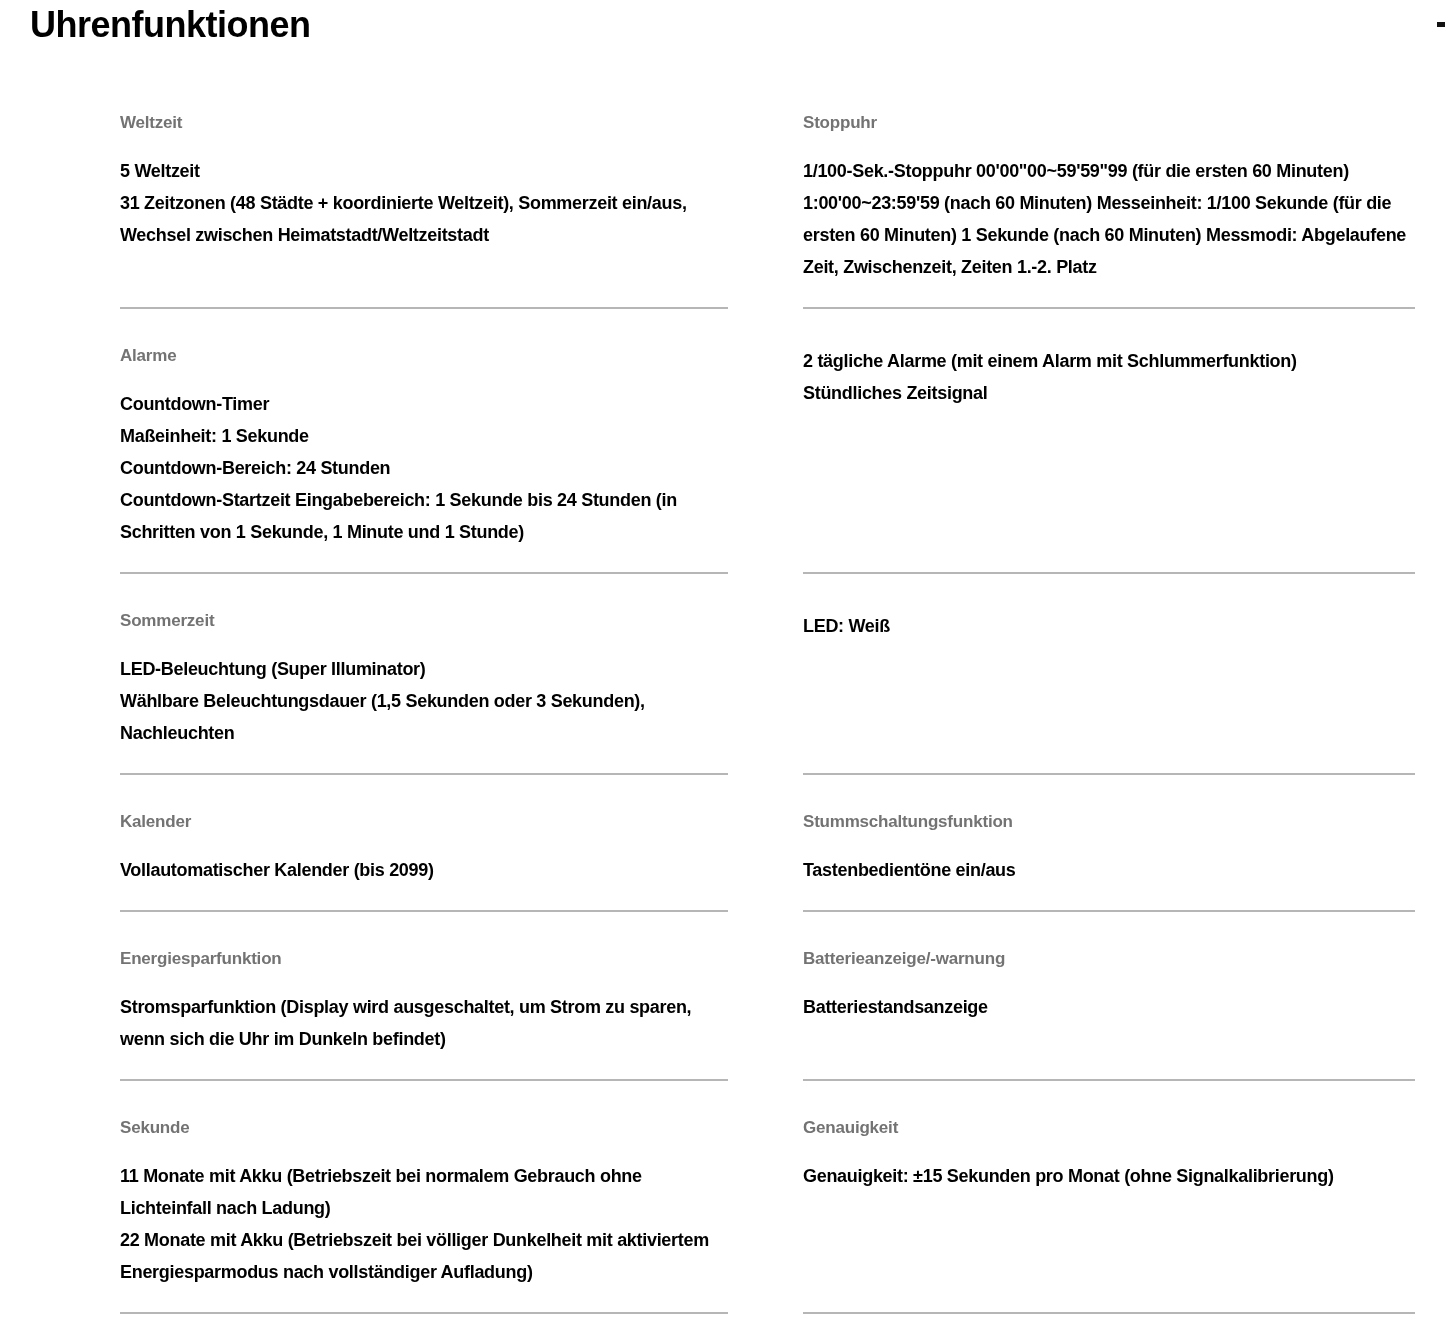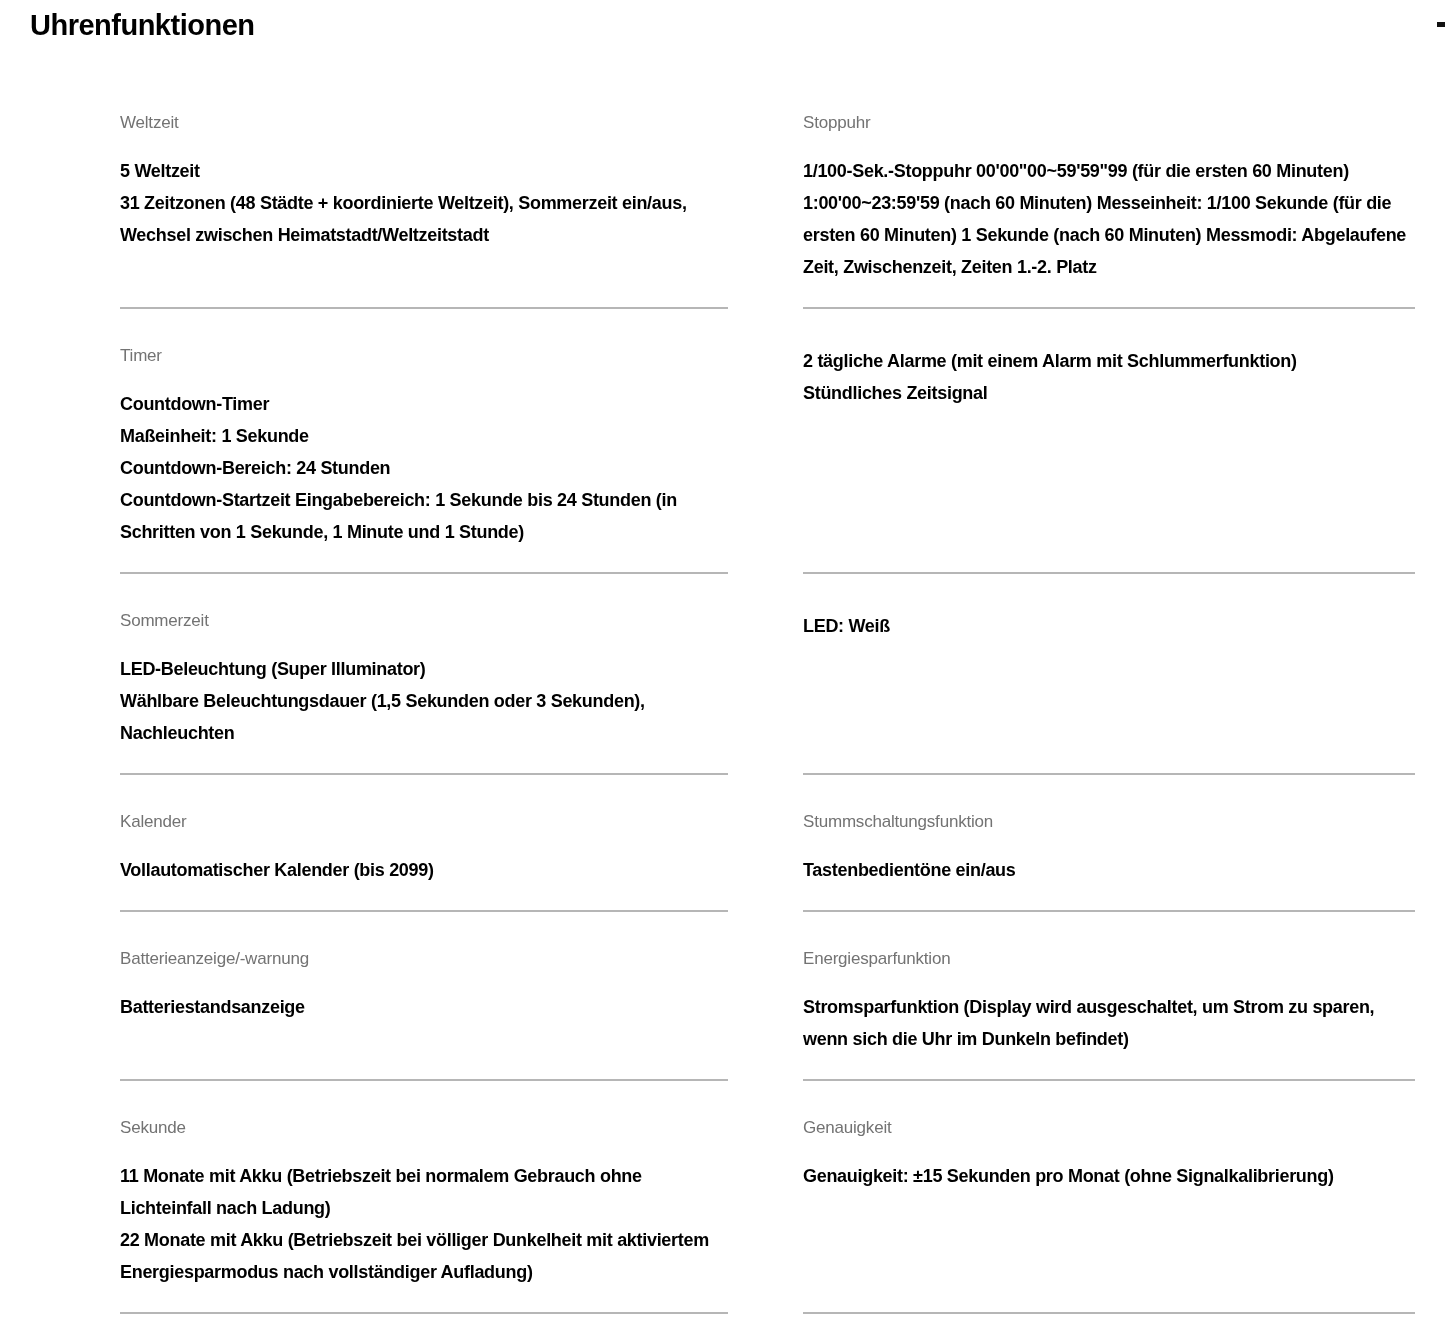--- a/index.html
+++ b/index.html
@@ -6,21 +6,21 @@
   html, body {
     width: 1445px; height: 1338px;
     background: #ffffff;
     overflow: hidden;
     position: relative;
     font-family: "Liberation Sans", sans-serif;
   }
   .page-title {
     position: absolute;
     top: 8px; left: 30px;
-    font-size: 29px;
+    font-size: 36px;
     line-height: 34px;
     font-weight: 700;
     letter-spacing: -0.5px;
     color: #000000;
   }
   .collapse-toggle {
     position: absolute;
     top: 22px; right: -5px;
     width: 13px; height: 5px;
     background: #111111;
@@ -36,21 +36,21 @@
     grid-template-columns: 608px 612px;
     column-gap: 75px;
   }
   .spec-cell {
     border-bottom: 2px solid #b6b6b6;
     padding: 36px 0 24px 0;
   }
   .spec-label {
     font-size: 17px;
     line-height: 21px;
-    font-weight: 400;
+    font-weight: 700;
     letter-spacing: -0.2px;
     color: #737373;
     margin-bottom: 22px;
   }
   .spec-value {
     font-size: 18px;
     line-height: 32px;
     font-weight: 700;
     letter-spacing: -0.3px;
     color: #000000;
@@ -70,21 +70,21 @@
     <div class="spec-label">Weltzeit</div>
     <div class="spec-value">5 Weltzeit
 31 Zeitzonen (48 Städte + koordinierte Weltzeit), Sommerzeit ein/aus, Wechsel zwischen Heimatstadt/Weltzeitstadt</div>
   </div>
   <div class="spec-cell">
     <div class="spec-label">Stoppuhr</div>
     <div class="spec-value">1/100-Sek.-Stoppuhr 00'00"00~59'59"99 (für die ersten 60 Minuten) 1:00'00~23:59'59 (nach 60 Minuten) Messeinheit: 1/100 Sekunde (für die ersten 60 Minuten) 1 Sekunde (nach 60 Minuten) Messmodi: Abgelaufene Zeit, Zwischenzeit, Zeiten 1.-2. Platz</div>
   </div>
 
   <div class="spec-cell">
-    <div class="spec-label">Timer</div>
+    <div class="spec-label">Alarme</div>
     <div class="spec-value">Countdown-Timer
 Maßeinheit: 1 Sekunde
 Countdown-Bereich: 24 Stunden
 Countdown-Startzeit Eingabebereich: 1 Sekunde bis 24 Stunden (in Schritten von 1 Sekunde, 1 Minute und 1 Stunde)</div>
   </div>
   <div class="spec-cell">
     <div class="spec-value">2 tägliche Alarme (mit einem Alarm mit Schlummerfunktion)
 Stündliches Zeitsignal</div>
   </div>
 
@@ -100,26 +100,26 @@
   <div class="spec-cell">
     <div class="spec-label">Kalender</div>
     <div class="spec-value">Vollautomatischer Kalender (bis 2099)</div>
   </div>
   <div class="spec-cell">
     <div class="spec-label">Stummschaltungsfunktion</div>
     <div class="spec-value">Tastenbedientöne ein/aus</div>
   </div>
 
   <div class="spec-cell">
+    <div class="spec-label">Energiesparfunktion</div>
+    <div class="spec-value">Stromsparfunktion (Display wird ausgeschaltet, um Strom zu sparen, wenn sich die Uhr im Dunkeln befindet)</div>
+  </div>
+  <div class="spec-cell">
     <div class="spec-label">Batterieanzeige/-warnung</div>
     <div class="spec-value">Batteriestandsanzeige</div>
-  </div>
-  <div class="spec-cell">
-    <div class="spec-label">Energiesparfunktion</div>
-    <div class="spec-value">Stromsparfunktion (Display wird ausgeschaltet, um Strom zu sparen, wenn sich die Uhr im Dunkeln befindet)</div>
   </div>
 
   <div class="spec-cell">
     <div class="spec-label">Sekunde</div>
     <div class="spec-value">11 Monate mit Akku (Betriebszeit bei normalem Gebrauch ohne Lichteinfall nach Ladung)
 22 Monate mit Akku (Betriebszeit bei völliger Dunkelheit mit aktiviertem Energiesparmodus nach vollständiger Aufladung)</div>
   </div>
   <div class="spec-cell">
     <div class="spec-label">Genauigkeit</div>
     <div class="spec-value">Genauigkeit: ±15 Sekunden pro Monat (ohne Signalkalibrierung)</div>

